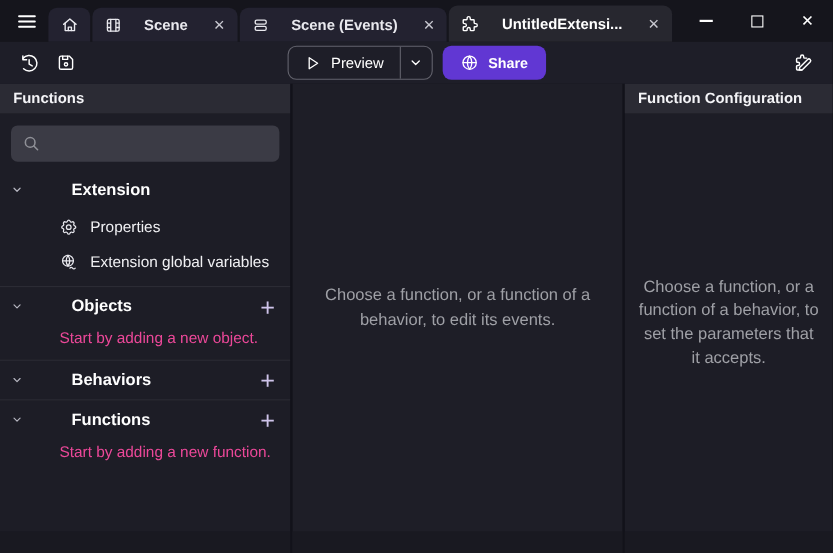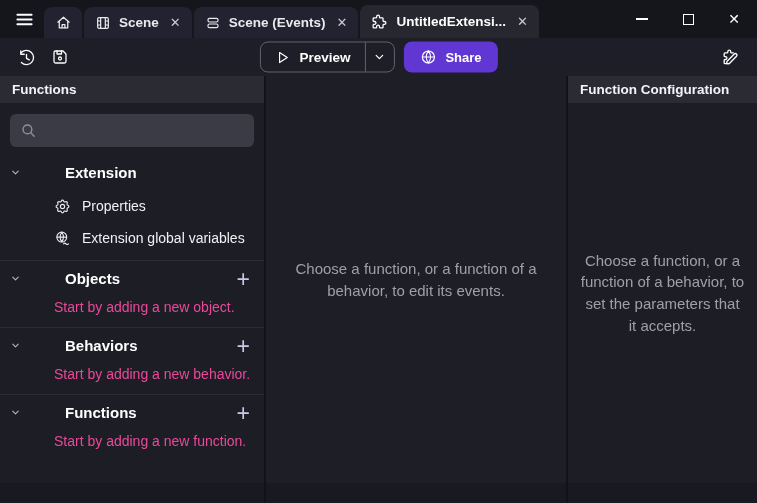--- a/index.html
+++ b/index.html
@@ -7,36 +7,36 @@
   body {
     font-family:"Liberation Sans", sans-serif;
     background:#15151c; color:#f2f2f5;
     -webkit-font-smoothing:antialiased;
   }
   svg { display:block; }
 
   
   .titlebar { height:38px; display:flex; align-items:flex-end; background:#15151c; padding-left:4px; }
   .hamburger { width:40px; height:38px; display:flex; align-items:center; justify-content:center; color:#fff; cursor:pointer; }
-  .tab { display:flex; align-items:center; gap:8px; height:31px; padding:0 11px; background:#232230;
+  .tab { display:flex; align-items:center; gap:20px; height:31px; padding:0 11px; background:#232230;
          border-radius:8px 8px 0 0; color:#e9e9ee; font-weight:700; font-size:13.5px; margin-right:2px; cursor:pointer; white-space:nowrap; }
   .tab.home-tab { width:38px; justify-content:center; padding:0; }
   .tab.active { background:#27272f; height:33px; color:#fff; }
   .tab-close { color:#c9c9d1; font-size:13px; font-weight:400; margin-left:3px; }
   .win-controls { margin-left:auto; display:flex; height:38px; }
   .win-btn { width:46px; height:38px; display:flex; align-items:center; justify-content:center; color:#fff; cursor:pointer; font-size:14px; }
   .glyph-min { width:12px; height:1.6px; background:#fff; display:block; }
   .glyph-max { width:11px; height:11px; border:1.6px solid #fff; display:block; }
 
   
   .toolbar { height:38px; background:#1e1e28; display:flex; align-items:center; padding:0 12px; position:relative; }
   .tool-icon { width:28px; height:28px; display:flex; align-items:center; justify-content:center; color:#fff; margin-right:6px; cursor:pointer; }
   .toolbar-center { position:absolute; left:50%; top:50%; transform:translate(-50%,-50%); display:flex; gap:9px; align-items:center; }
   .btn-preview { display:flex; align-items:stretch; height:31px; border:1px solid #63636d; border-radius:8px; color:#fff; background:transparent; cursor:pointer; }
-  .btn-preview .bp-main { display:flex; align-items:center; gap:9px; padding:0 14px; font-weight:700; font-size:13.5px; }
+  .btn-preview .bp-main { display:flex; align-items:center; gap:9px; padding:0 14px; font-weight:400; font-size:13.5px; }
   .btn-preview .bp-arrow { width:29px; display:flex; align-items:center; justify-content:center; border-left:1px solid #63636d; }
   .btn-share { display:flex; align-items:center; gap:9px; height:31px; padding:0 16px; border:none; background:#6137d3; border-radius:8px; color:#fff; font-weight:700; font-size:13px; cursor:pointer; font-family:inherit; }
   .edit-ext { margin-left:auto; width:30px; height:30px; display:flex; align-items:center; justify-content:center; color:#fff; cursor:pointer; }
 
   
   .main-area { display:flex; height:427px; }
   .vdivider { width:2px; background:#12121a; }
   .panel { display:flex; flex-direction:column; }
   .panel-left { width:264px; background:#1d1d26; }
   .panel-center { flex:1; background:#1e1e27; }
@@ -227,21 +227,20 @@
 
       <div class="section-head">
         <span class="section-chevron">
             <svg width="11" height="11" viewBox="0 0 24 24" fill="none" stroke="currentColor" stroke-width="2.4" stroke-linecap="round" stroke-linejoin="round">
               <path d="M6 9l6 6 6-6"></path>
             </svg>
           </span>
         <span class="section-label">Behaviors</span>
         <span class="section-plus">+</span>
       </div>
-      <div class="hint-text">Start by adding a new behavior.</div>
       <div class="hdivider"></div>
 
       <div class="section-head">
         <span class="section-chevron">
             <svg width="11" height="11" viewBox="0 0 24 24" fill="none" stroke="currentColor" stroke-width="2.4" stroke-linecap="round" stroke-linejoin="round">
               <path d="M6 9l6 6 6-6"></path>
             </svg>
           </span>
         <span class="section-label">Functions</span>
         <span class="section-plus">+</span>

